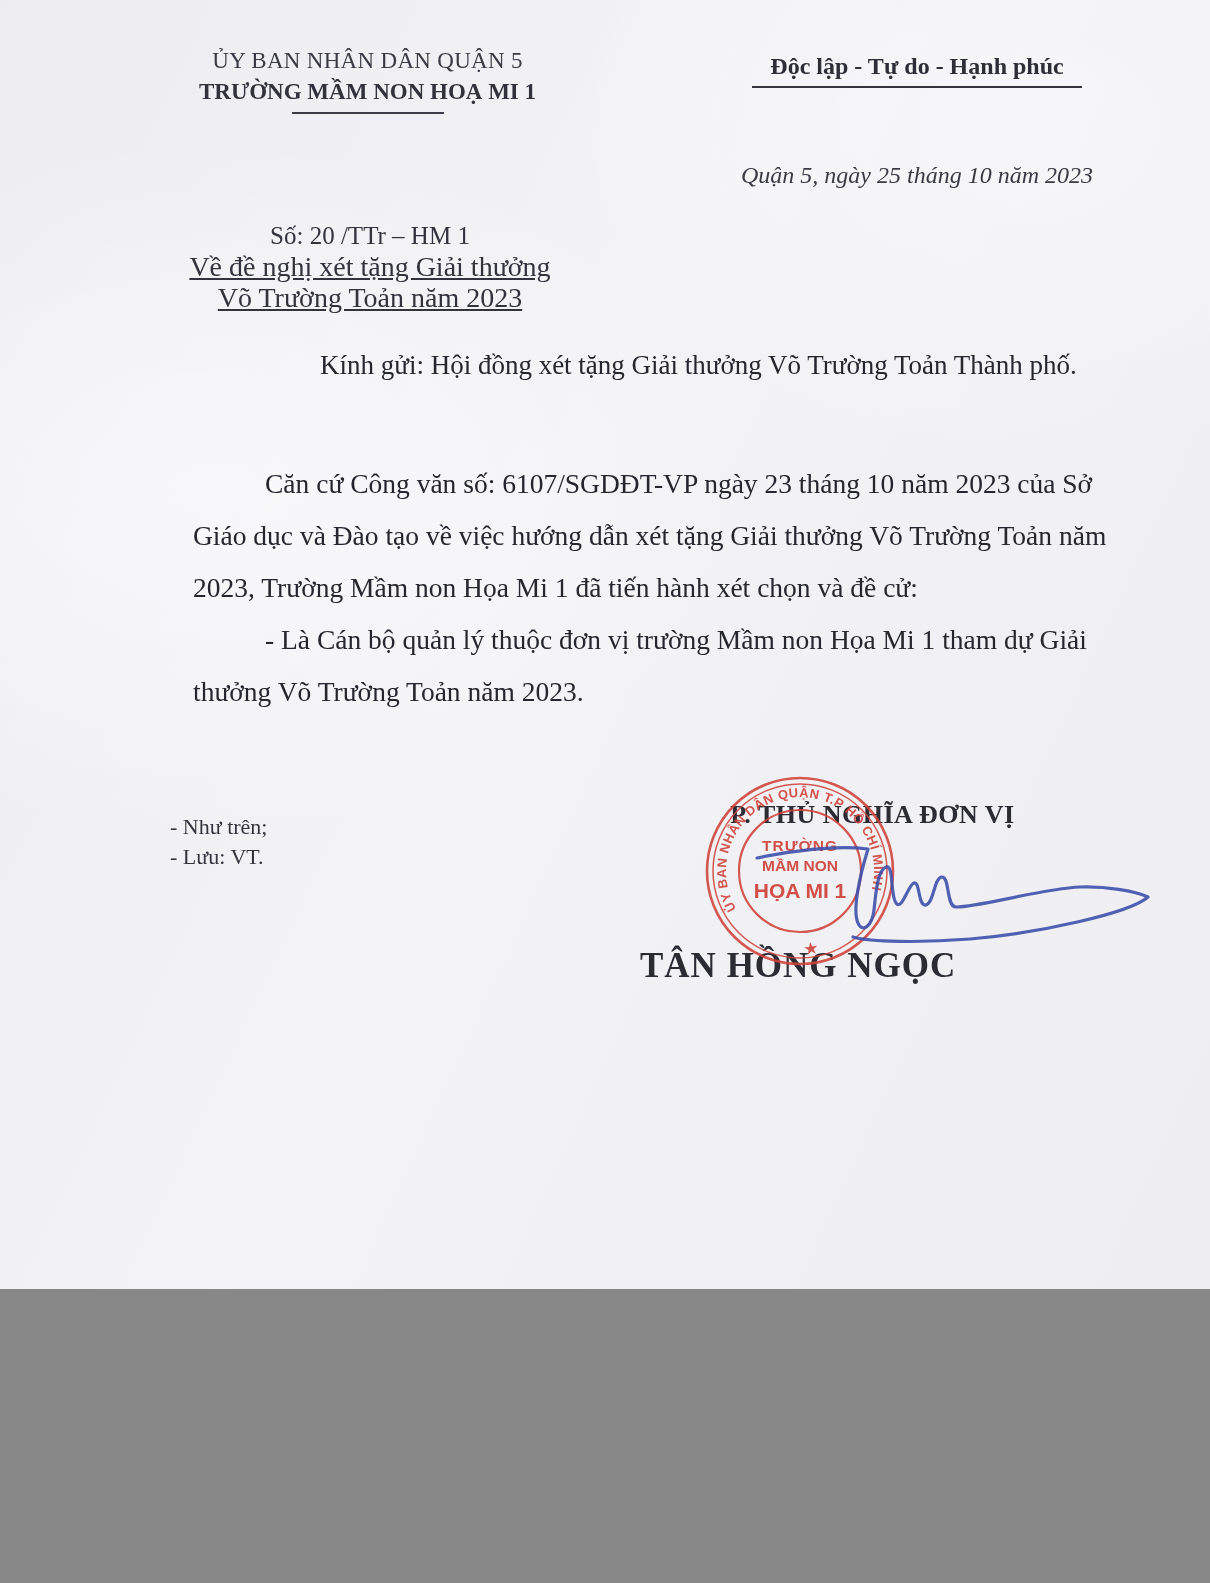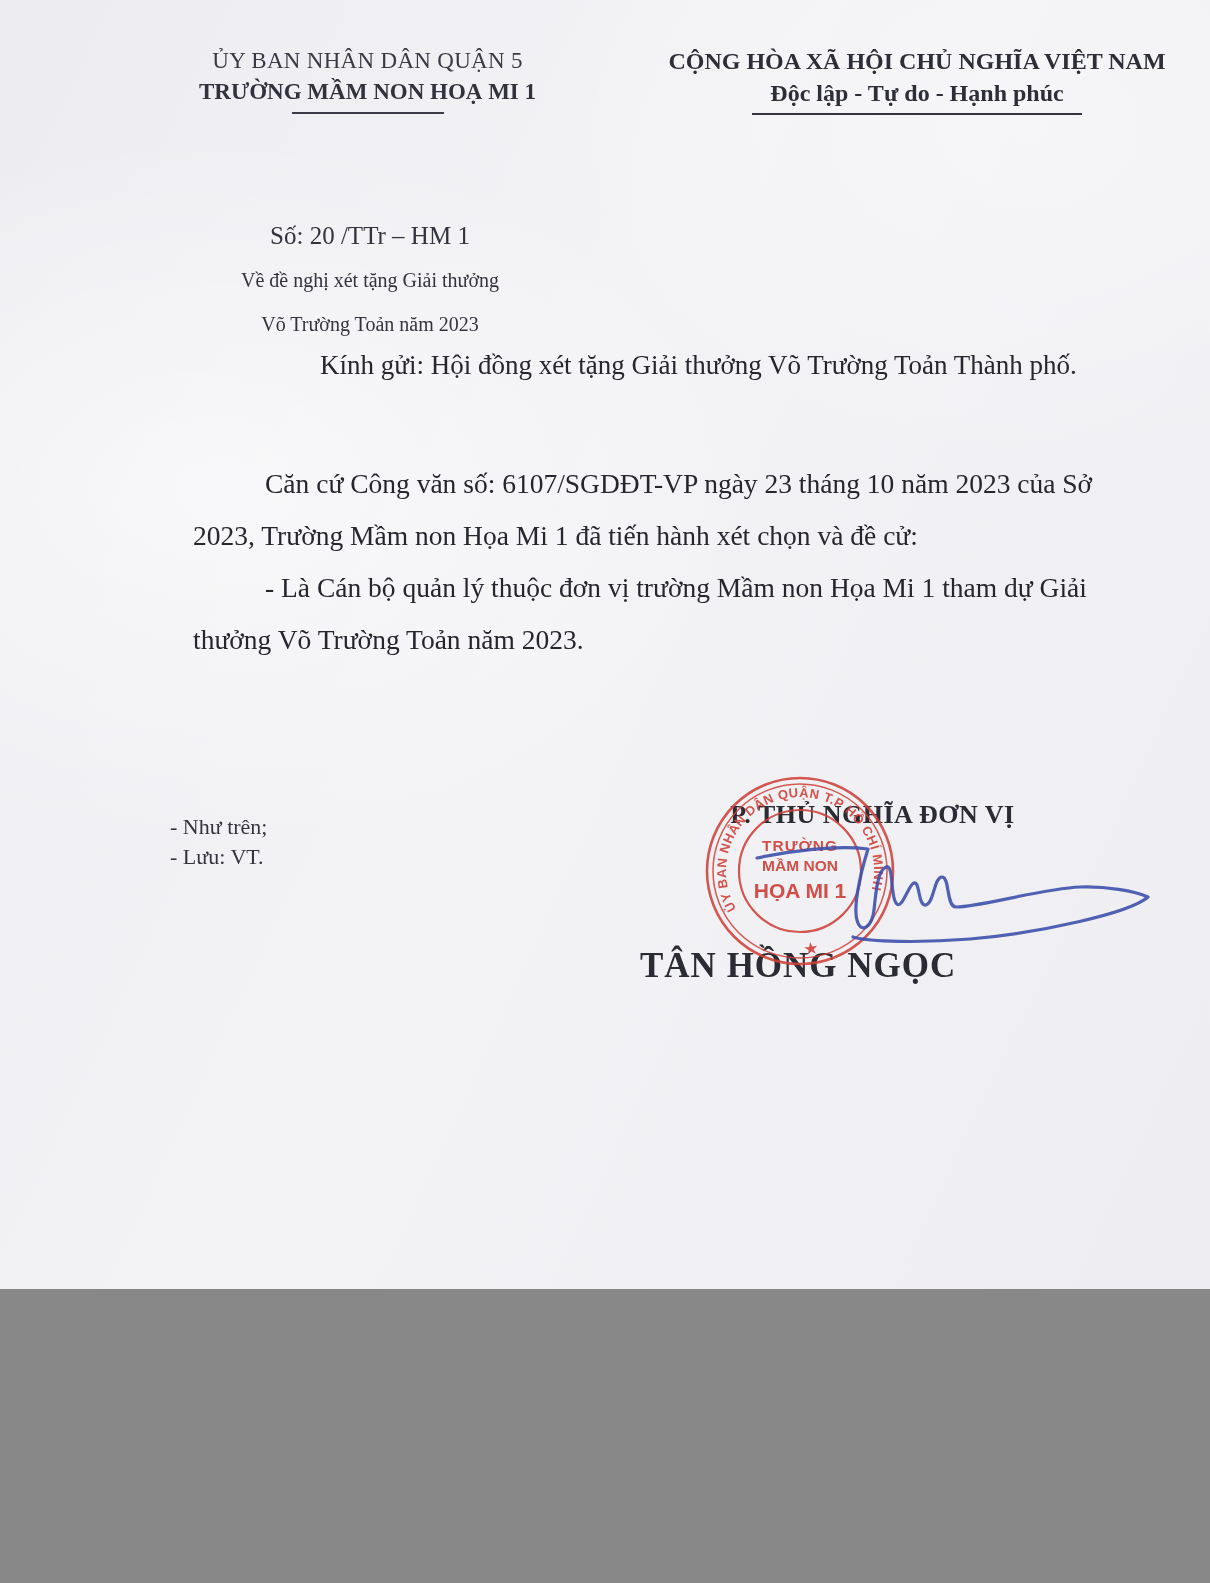--- a/index.html
+++ b/index.html
@@ -26,21 +26,21 @@
   .hdr-right .l1 { font-size:24px; font-weight:bold; color:#2e2e38; }
   .hdr-right .l2 { font-size:24px; font-weight:bold; margin-top:5px; color:#2e2e38; }
   .hdr-right .rule { width:330px; height:2px; background:#34343e; margin:6px auto 0; }
 
   .dateline { position:absolute; left:658px; top:162px; width:518px; text-align:center;
               font-style:italic; font-size:24px; color:#3a3a45; }
 
   
   .refblock { position:absolute; left:170px; top:222px; width:400px; text-align:center; }
   .refblock .num { font-size:25px; color:#33333d; }
-  .refblock .sub { font-size:20px; line-height:28px; margin-top:16px; color:#33333d; }
+  .refblock .sub { font-size:28px; line-height:28px; margin-top:3px; color:#33333d;text-decoration:underline; }
 
   
   .salutation { position:absolute; left:320px; top:350px; width:840px;
                 font-size:27px; color:#26262e; }
 
   
   .body-par { position:absolute; left:165px; top:462px; width:985px;
               font-size:27.5px; color:#26262e; }
   .body-par .line { height:52px; line-height:44px;margin-left:28px; }
   .body-par .indent { padding-left:72px; }
@@ -67,36 +67,37 @@
 
 <div class="page">
 
   <div class="hdr-left">
     <div class="l1">ỦY BAN NHÂN DÂN QUẬN 5</div>
     <div class="l2">TRƯỜNG MẦM NON HOẠ MI 1</div>
     <div class="rule"></div>
   </div>
 
   <div class="hdr-right">
-    <div class="l1">CỘNG HÒA XÃ HỘI CHỦ NGHĨA VIỆT NAM</div>
     <div class="l2">Độc lập - Tự do - Hạnh phúc</div>
     <div class="rule"></div>
   </div>
 
+  <div class="dateline">Quận 5, ngày 25 tháng 10 năm 2023</div>
 
   <div class="refblock">
     <div class="num">Số: 20 /TTr – HM 1</div>
     <div class="sub">Về đề nghị xét tặng Giải thưởng</div>
     <div class="sub">Võ Trường Toản năm 2023</div>
   </div>
 
   <div class="salutation">Kính gửi: Hội đồng xét tặng Giải thưởng Võ Trường Toản Thành phố.</div>
 
   <div class="body-par">
     <div class="line indent">Căn cứ Công văn số: 6107/SGDĐT-VP ngày 23 tháng 10 năm 2023 của Sở</div>
+    <div class="line">Giáo dục và Đào tạo về việc hướng dẫn xét tặng Giải thưởng Võ Trường Toản năm</div>
     <div class="line">2023, Trường Mầm non Họa Mi 1 đã tiến hành xét chọn và đề cử:</div>
     <div class="line indent">- Là Cán bộ quản lý thuộc đơn vị trường Mầm non Họa Mi 1 tham dự Giải</div>
     <div class="line">thưởng Võ Trường Toản năm 2023.</div>
   </div>
 
   <div class="recipients">
     <div class="item">- Như trên;</div>
     <div class="item">- Lưu: VT.</div>
   </div>
 

